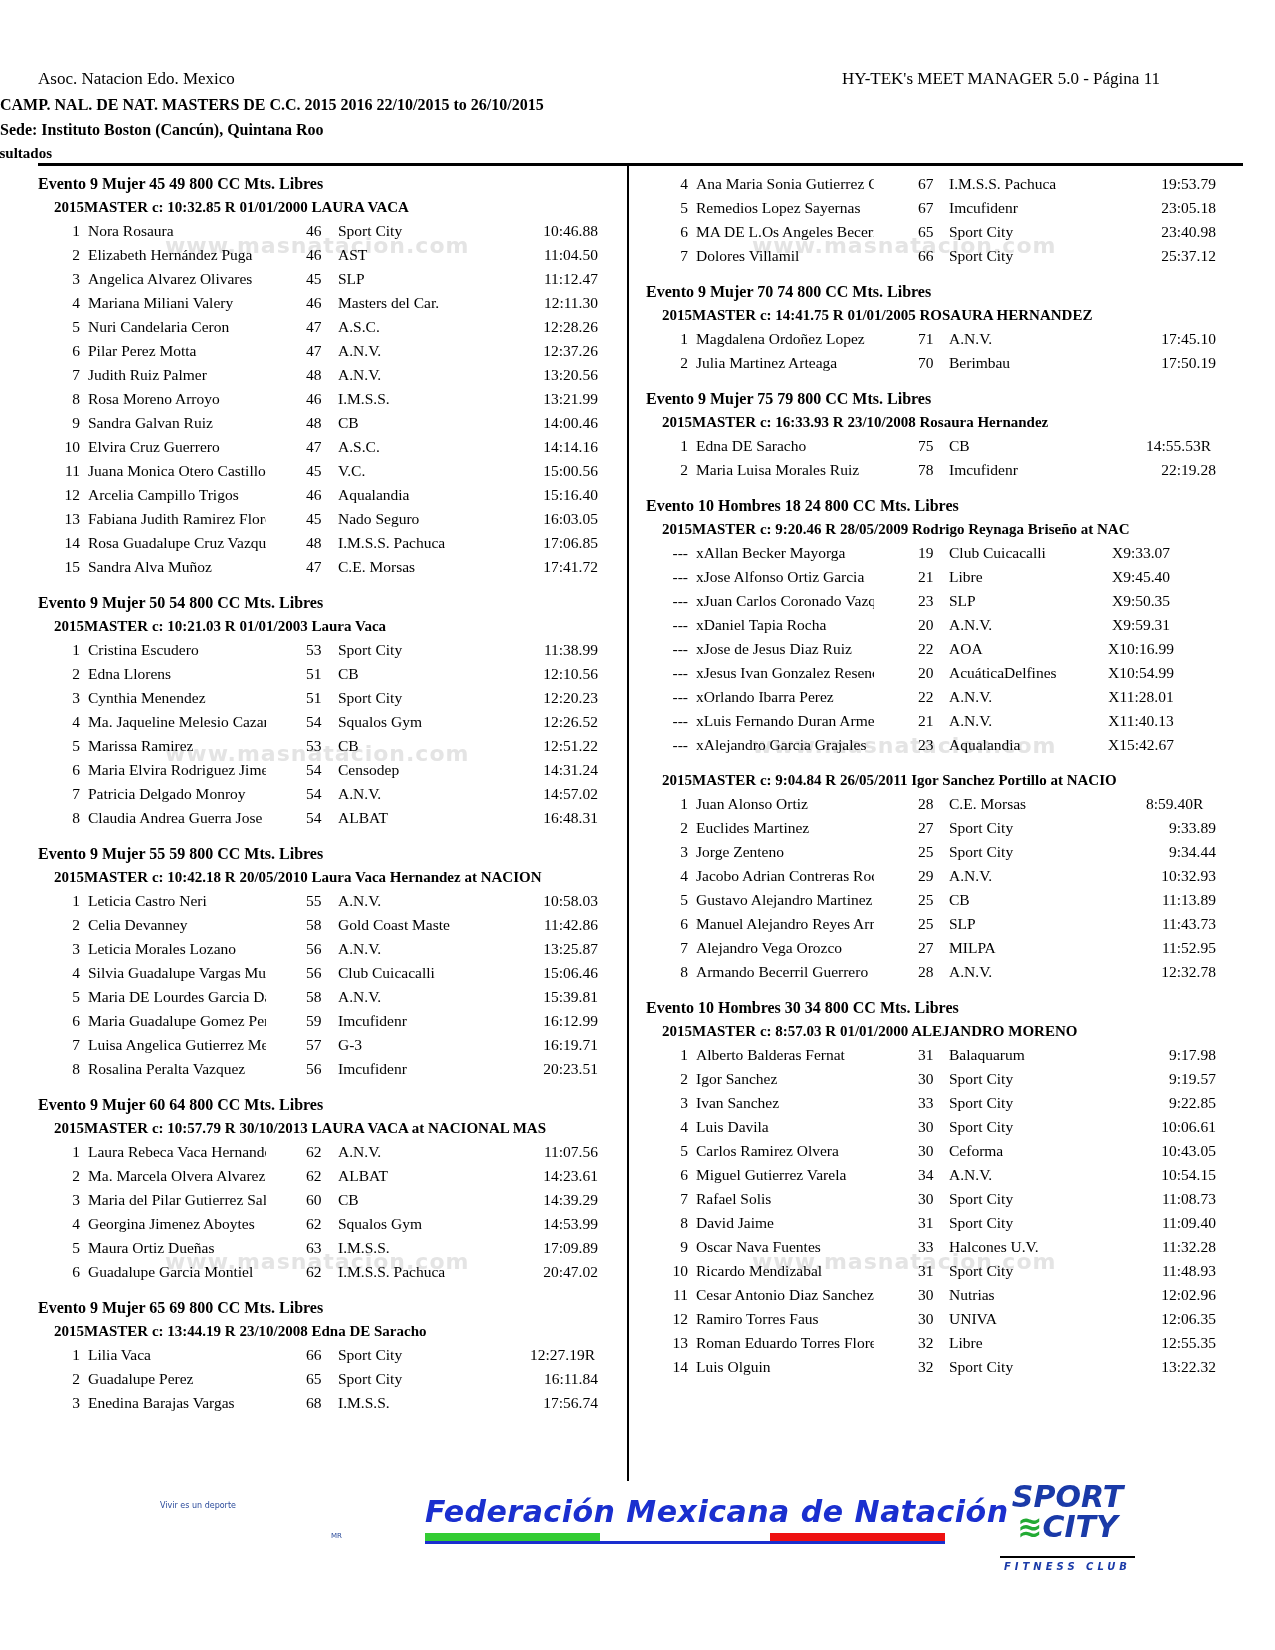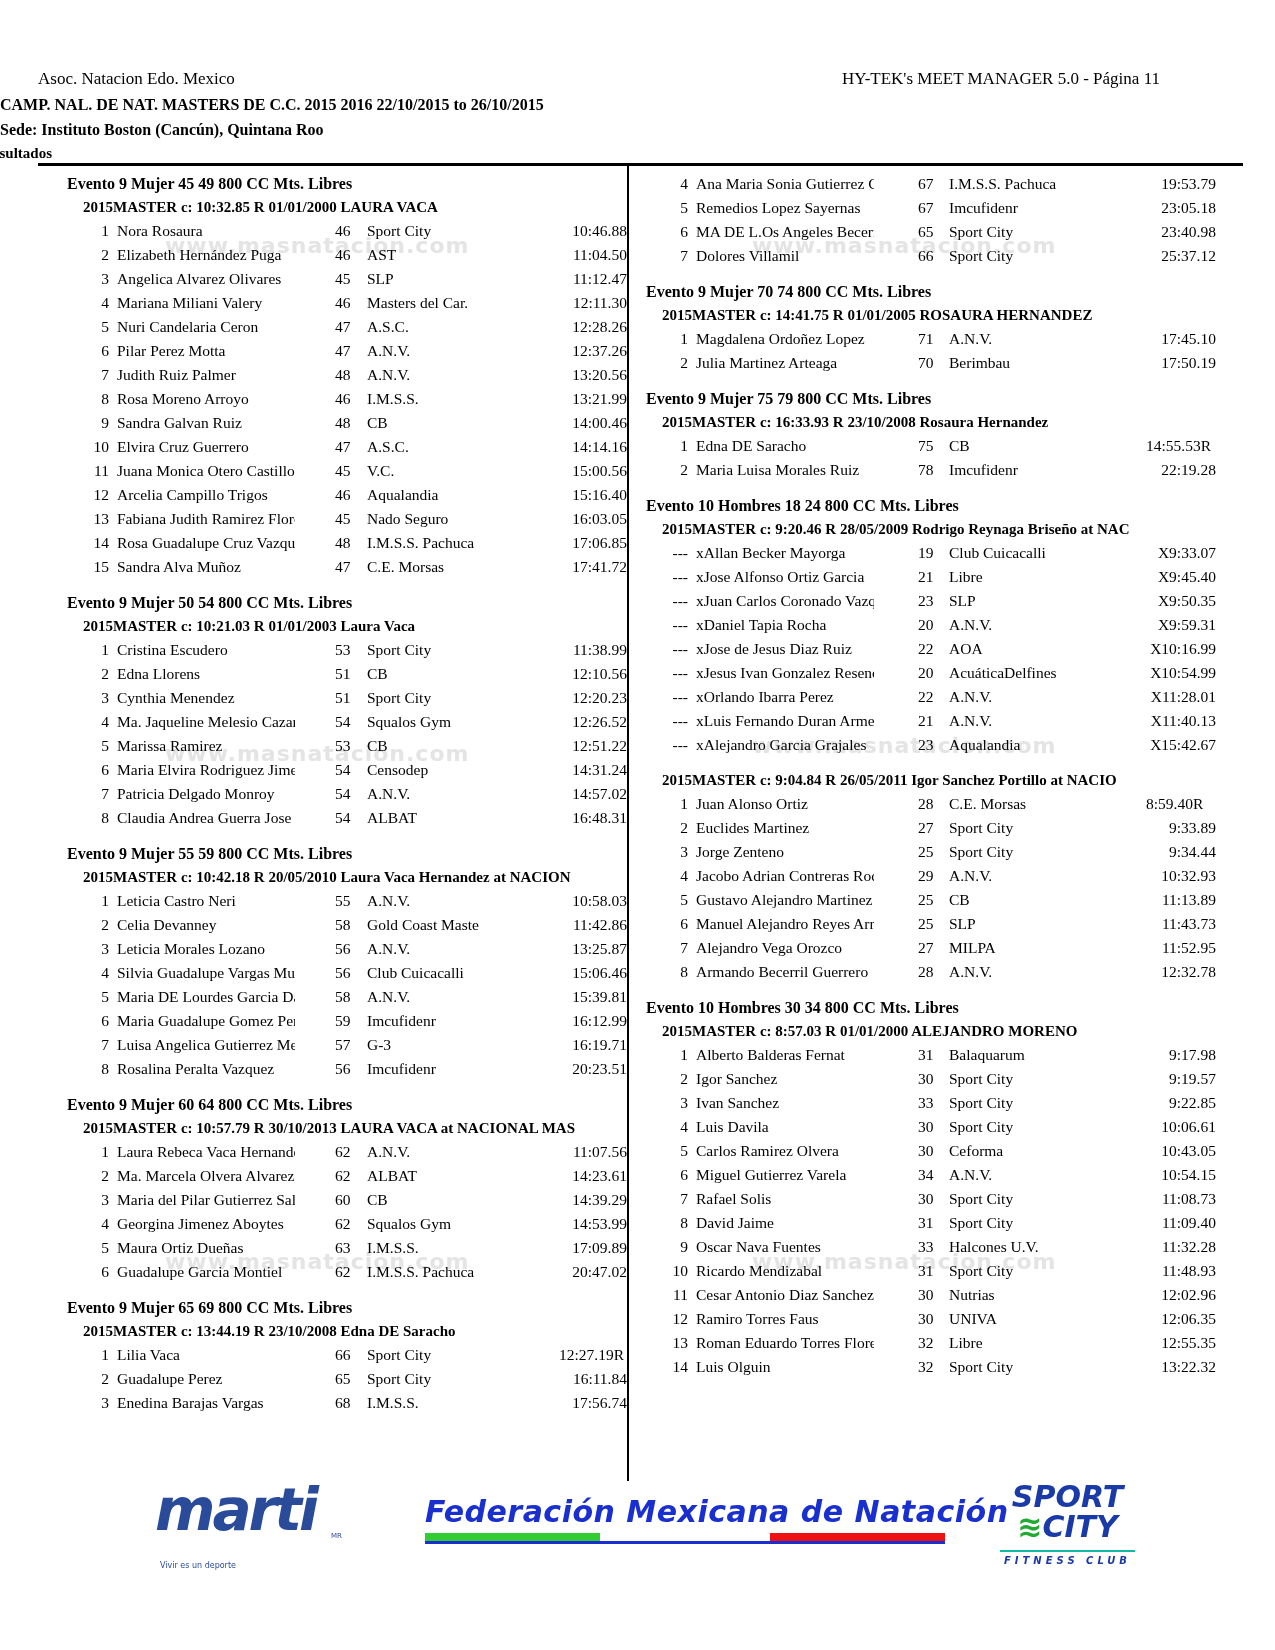--- a/index.html
+++ b/index.html
@@ -7,55 +7,55 @@
          font-family:"Liberation Serif", "DejaVu Serif", serif; color:#000; }
   .hdr-left { position:absolute; left:38px; top:69px; font-size:17px; }
   .hdr-right { position:absolute; right:115px; top:69px; font-size:17px; }
   .hdr-center { position:absolute; left:0; width:1275px; text-align:left; font-weight:bold; font-size:16px; }
   .hdr-title { top:96px; }
   .hdr-sede { top:121px; }
   .hdr-res { top:145px; font-size:15px; left:-18px; }
   .rule { position:absolute; left:38px; width:1205px; top:163px; height:3px; background:#000; }
   .vline { position:absolute; left:627px; top:166px; width:2px; height:1315px; background:#000; }
   .col { position:absolute; top:172px; width:590px; }
-  .col-left { left:38px;margin-left:29px; }
+  .col-left { left:38px; }
   .col-right { left:646px; }
   .event { margin-bottom:12px; }
   .ev-title { font-weight:bold; font-size:16px; height:24px; line-height:24px; white-space:nowrap; }
   .ev-rec { font-weight:bold; font-size:15px; height:23px; line-height:23px; padding-left:16px; white-space:nowrap; overflow:hidden; width:585px; }
   .row { height:24px; line-height:24px; font-size:15.5px; position:relative; white-space:nowrap; }
   .row span { position:absolute; top:0; }
   .c-place { left:0; width:42px; text-align:right; }
   .c-name { left:50px; width:178px; overflow:hidden; }
   .c-age { left:268px; }
   .c-team { left:300px; width:150px; overflow:hidden; }
   .c-time { left:420px; width:140px; text-align:right; }
   .c-time.rflag { text-align:left; left:492px; }
   .col-right .c-age { left:272px; }
   .col-right .c-team { left:303px; }
   .col-right .c-time { left:420px; width:150px; }
   .col-right .c-time.rflag { left:500px; }
-  .col-right .c-time.xtime { left:420px; width:150px; text-align:right; }
+  .col-right .c-time.xtime { left:420px; width:150px; text-align:center; }
   .wm { position:absolute; color:#e4e4e4; font-family:"DejaVu Sans", sans-serif; font-weight:bold; font-size:22px; letter-spacing:1px; z-index:0; pointer-events:none; }
   .logos { position:absolute; top:1470px; left:0; width:1275px; height:110px; }
   .logo-marti { position:absolute; left:155px; top:10px; }
   .marti-word { font-family:"DejaVu Sans", sans-serif; font-weight:bold; font-style:italic; font-size:58px; color:#2a4a9a; letter-spacing:-3px; line-height:60px; }
   .marti-mr { font-family:"DejaVu Sans", sans-serif; font-size:7px; color:#2a4a9a; position:absolute; left:140px; top:52px;margin-left:36px; }
   .marti-tag { font-family:"DejaVu Sans", sans-serif; font-size:8px; color:#2a4a9a; margin-left:5px; margin-top:21px; }
   .logo-fmn { position:absolute; left:425px; top:24px; width:520px; }
   .fmn-text { font-family:"DejaVu Sans", sans-serif; font-weight:bold; font-style:italic; font-size:30px; color:#1a2fcf; white-space:nowrap; letter-spacing:0.5px; }
   .fmn-flag { position:relative; height:10px; margin-top:4px; }
   .fmn-green { position:absolute; left:0; width:175px; height:8px; background:#33cc33; }
   .fmn-red { position:absolute; left:345px; width:175px; height:8px; background:#ee1111; }
   .fmn-blue { position:absolute; left:0; top:8px; width:520px; height:3px; background:#1a2fcf; }
   .logo-sc { position:absolute; left:1000px; top:12px; width:135px; text-align:center; color:#1a3aa8; font-family:"DejaVu Sans", sans-serif; }
   .sc-sport { font-weight:bold; font-style:italic; font-size:30px; line-height:30px; }
   .sc-city { font-weight:bold; font-style:italic; font-size:30px; line-height:30px; }
   .sc-wave { color:#22aa33; }
-  .sc-fit { font-size:10px; font-weight:bold; font-style:italic; letter-spacing:4px; border-top:2px solid #14b8a6; margin-top:8px; padding-top:3px; }
+  .sc-fit { font-size:10px; font-weight:bold; font-style:italic; letter-spacing:4px; border-top:2px solid #000000; margin-top:14px; padding-top:3px; }
 </style>
 </head>
 <body>
 
 <div class="hdr-left">Asoc. Natacion Edo. Mexico</div>
 <div class="hdr-right">HY-TEK's MEET MANAGER 5.0 - Página 11</div>
 <div class="hdr-center hdr-title">CAMP. NAL. DE NAT. MASTERS DE C.C. 2015 2016   22/10/2015 to 26/10/2015</div>
 <div class="hdr-center hdr-sede">Sede: Instituto Boston (Cancún), Quintana Roo</div>
 <div class="hdr-center hdr-res">Resultados</div>
 <div class="rule"></div>
@@ -662,21 +662,20 @@
         <span class="c-name">Luis Olguin</span>
         <span class="c-age">32</span>
         <span class="c-team">Sport City</span>
         <span class="c-time">13:22.32</span>
       </div>
     </div>
   </div>
 
 <div class="logos">
   <div class="logo-marti">
-    <div class="marti-word">marti</div>
     <span class="marti-mr">MR</span>
     <div class="marti-tag">Vivir es un deporte</div>
   </div>
   <div class="logo-fmn">
     <div class="fmn-text">Federación Mexicana de Natación</div>
     <div class="fmn-flag">
       <div class="fmn-green"></div>
       <div class="fmn-red"></div>
       <div class="fmn-blue"></div>
     </div>

